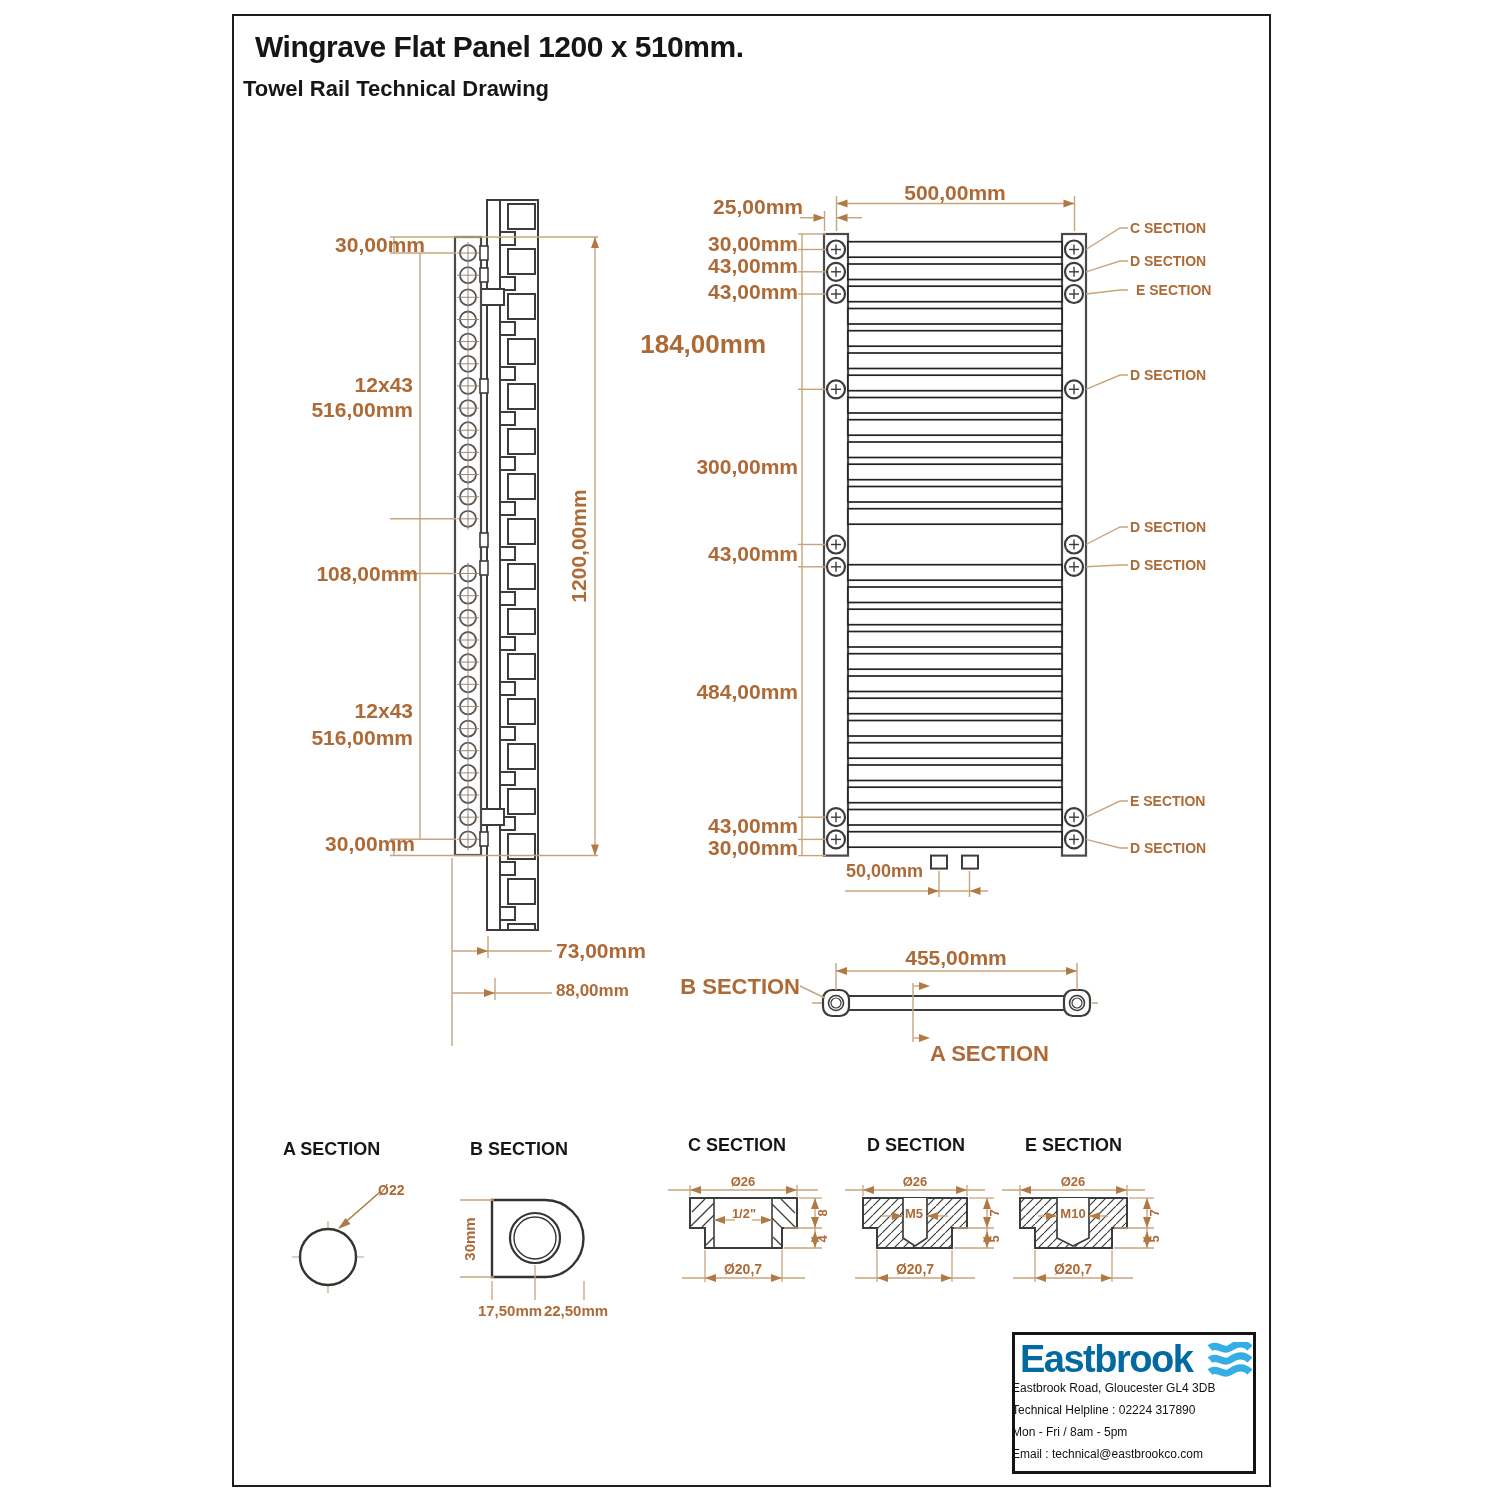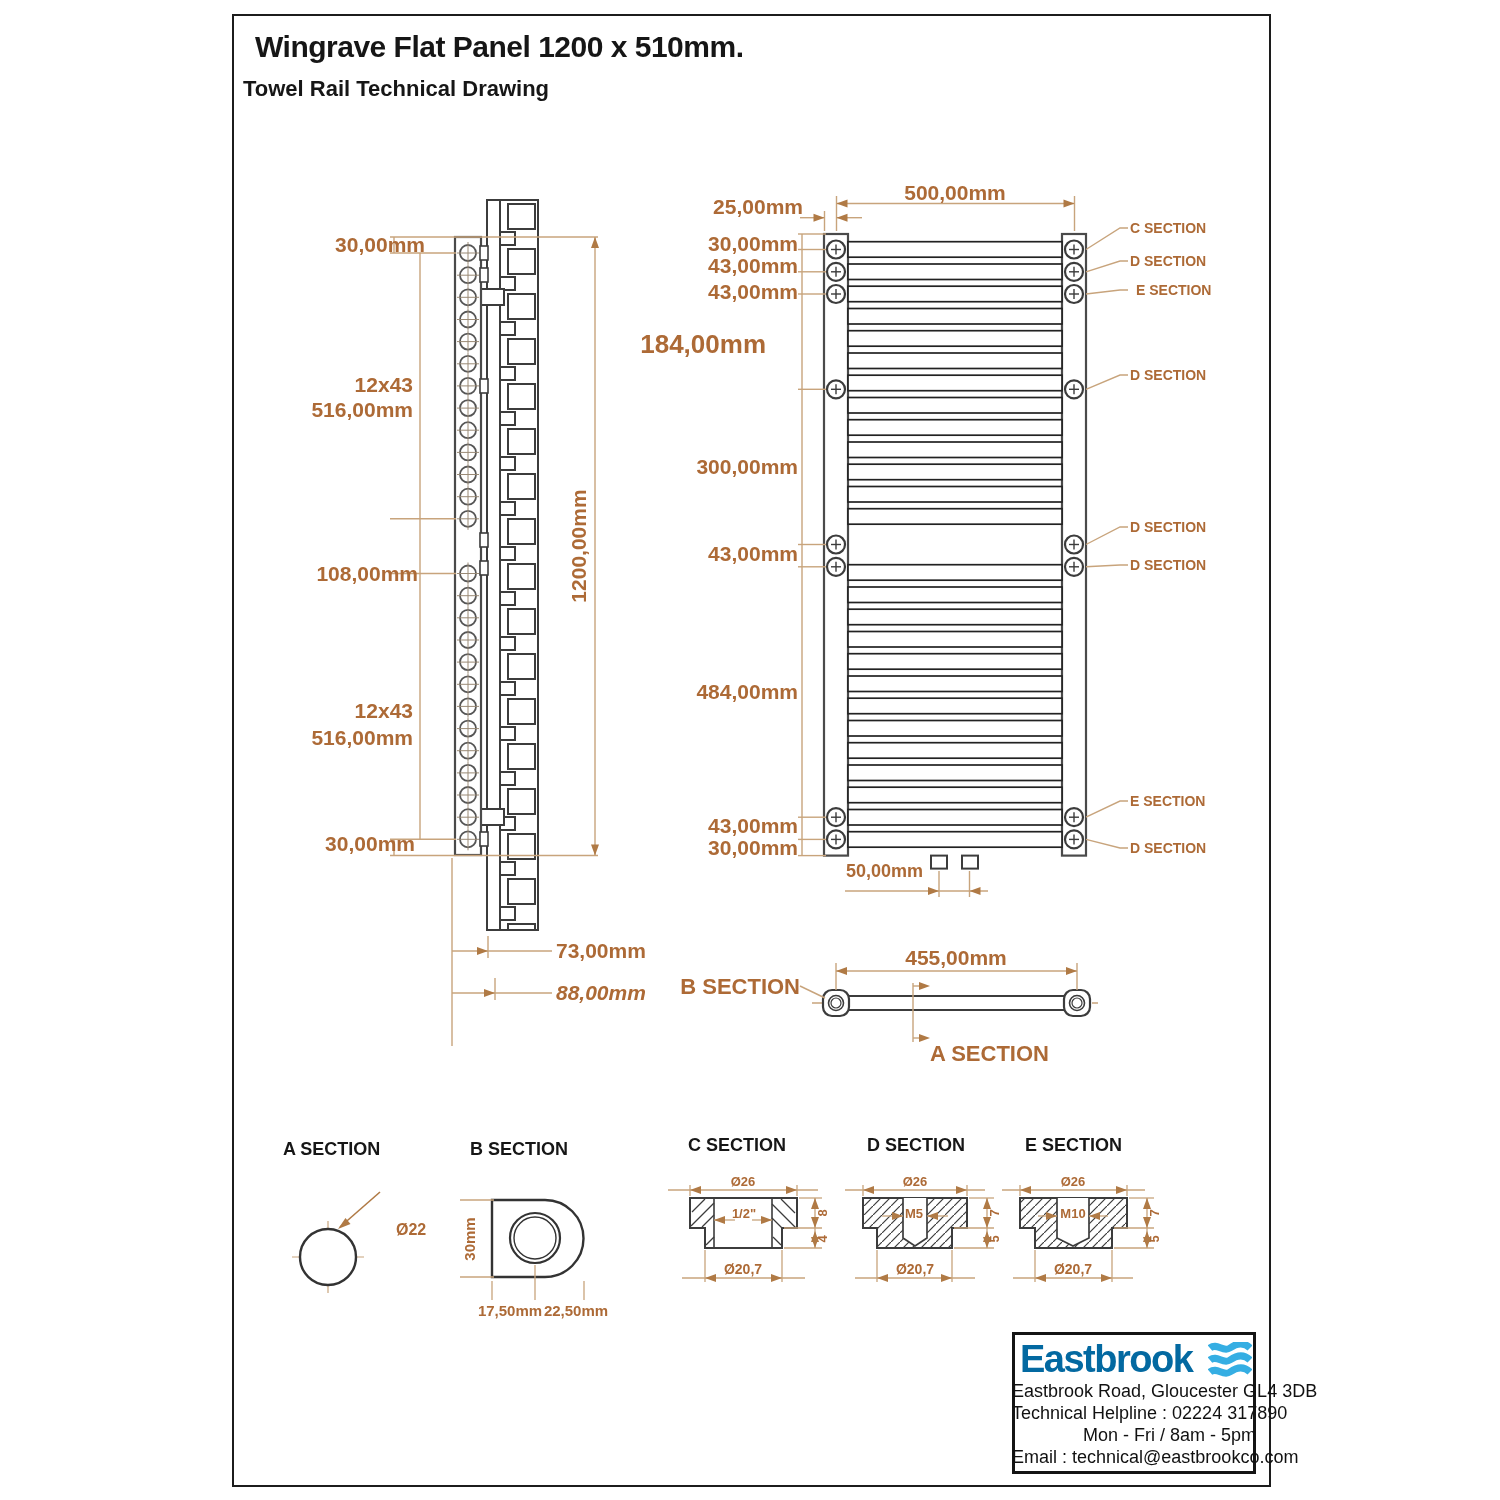--- a/index.html
+++ b/index.html
@@ -7,21 +7,21 @@
        font-family:"Liberation Sans",sans-serif;}
   .abs{position:absolute;}
   .lbl{position:absolute;font-weight:bold;color:#ad6a36;white-space:nowrap;line-height:1;}
   .k{color:#161616;}
   .c{transform:translateX(-50%);}
   .rot{transform:translate(-50%,-50%) rotate(-90deg);}
   #page-border{position:absolute;left:232px;top:14px;width:1035px;height:1469px;
                border:2px solid #1c1c1c;background:#fff;}
   #footer-box{position:absolute;left:1012px;top:1332px;width:244px;height:142px;
               border:3px solid #141414;background:#fff;box-sizing:border-box;}
-  .addr{position:absolute;left:1012px;width:244px;text-align:right;font-size:18px;
+  .addr{position:absolute;left:1012px;width:244px;text-align:left;font-size:12px;
         color:#111;white-space:nowrap;}
   svg{position:absolute;left:0;top:0;}
 </style>
 </head>
 <body>
 
 <div id="page-border"></div>
 
 <svg width="1500" height="1500" viewBox="0 0 1500 1500">
   <defs>
@@ -350,21 +350,21 @@
 
 <div class="lbl" style="right:1075px;top:234px;font-size:21px;">30,00mm</div>
 <div class="lbl" style="right:1087px;top:374px;font-size:21px;">12x43</div>
 <div class="lbl" style="right:1087px;top:399px;font-size:21px;">516,00mm</div>
 <div class="lbl" style="right:1082px;top:563px;font-size:21px;">108,00mm</div>
 <div class="lbl" style="right:1087px;top:700px;font-size:21px;">12x43</div>
 <div class="lbl" style="right:1087px;top:727px;font-size:21px;">516,00mm</div>
 <div class="lbl" style="right:1085px;top:833px;font-size:21px;">30,00mm</div>
 <div class="lbl rot" style="left:578px;top:546px;font-size:21px;">1200,00mm</div>
 <div class="lbl" style="left:556px;top:940px;font-size:21px;">73,00mm</div>
-<div class="lbl" style="left:556px;top:982px;font-size:21px;font-style:italic;">88,00mm</div>
+<div class="lbl" style="left:556px;top:982px;font-size:17px;">88,00mm</div>
 
 <div class="lbl" style="right:697px;top:196px;font-size:21px;">25,00mm</div>
 <div class="lbl c" style="left:955px;top:182px;font-size:21px;">500,00mm</div>
 <div class="lbl" style="right:702px;top:233px;font-size:21px;">30,00mm</div>
 <div class="lbl" style="right:702px;top:255px;font-size:21px;">43,00mm</div>
 <div class="lbl" style="right:702px;top:281px;font-size:21px;">43,00mm</div>
 <div class="lbl" style="right:734px;top:331px;font-size:26px;">184,00mm</div>
 <div class="lbl" style="right:702px;top:456px;font-size:21px;">300,00mm</div>
 <div class="lbl" style="right:702px;top:543px;font-size:21px;">43,00mm</div>
 <div class="lbl" style="right:702px;top:681px;font-size:21px;">484,00mm</div>
@@ -383,21 +383,21 @@
 <div class="lbl c" style="left:956px;top:947px;font-size:21px;">455,00mm</div>
 <div class="lbl" style="right:700px;top:976px;font-size:22px;">B SECTION</div>
 <div class="lbl" style="left:930px;top:1043px;font-size:22px;">A SECTION</div>
 
 <div class="lbl k" style="left:283px;top:1140px;font-size:18px;">A SECTION</div>
 <div class="lbl k" style="left:470px;top:1140px;font-size:18px;">B SECTION</div>
 <div class="lbl k" style="left:688px;top:1136px;font-size:18px;">C SECTION</div>
 <div class="lbl k" style="left:867px;top:1136px;font-size:18px;">D SECTION</div>
 <div class="lbl k" style="left:1025px;top:1136px;font-size:18px;">E SECTION</div>
 
-<div class="lbl" style="left:396px;top:1183px;font-size:16px;margin-top:39px;">Ø22</div>
+<div class="lbl" style="left:378px;top:1183px;font-size:14px;">Ø22</div>
 <div class="lbl rot" style="left:469px;top:1239px;font-size:15px;">30mm</div>
 <div class="lbl c" style="left:510px;top:1303px;font-size:15px;">17,50mm</div>
 <div class="lbl c" style="left:576px;top:1303px;font-size:15px;">22,50mm</div>
 
 <div class="lbl c" style="left:743px;top:1175px;font-size:13px;">Ø26</div>
 <div class="lbl c" style="left:744px;top:1207px;font-size:13px;">1/2"</div>
 <div class="lbl c" style="left:743px;top:1262px;font-size:14px;">Ø20,7</div>
 <div class="lbl rot" style="left:822px;top:1213px;font-size:13px;">8</div>
 <div class="lbl rot" style="left:822px;top:1239px;font-size:13px;">4</div>
 

